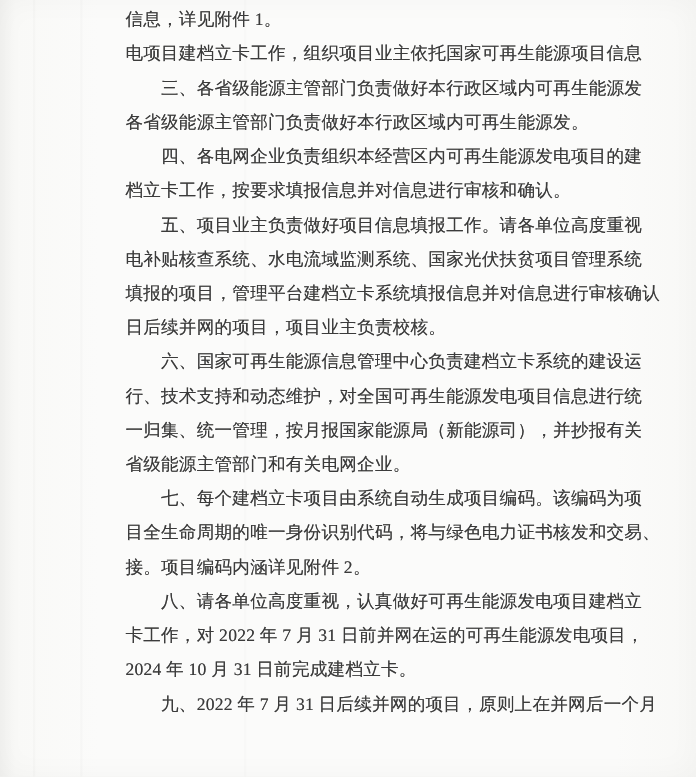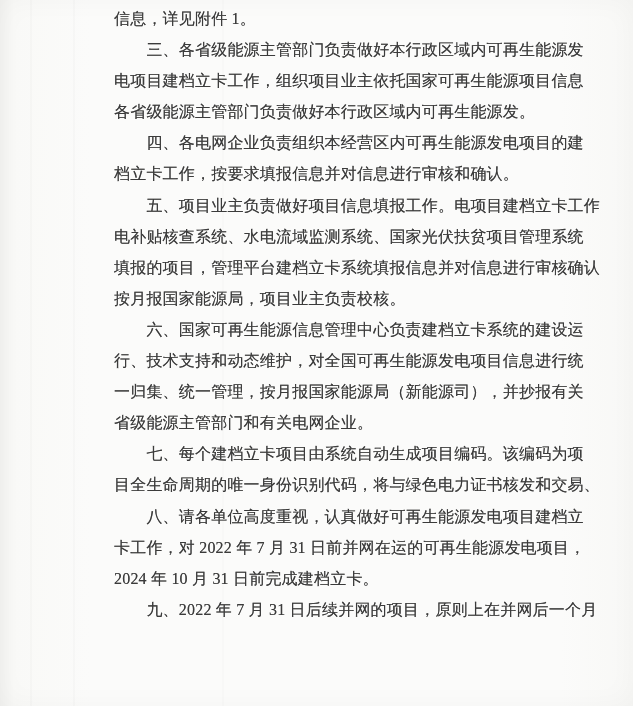--- a/index.html
+++ b/index.html
@@ -55,33 +55,34 @@
 </head>
 <body>
 
 <div class="page">
   <div class="streak s1"></div>
   <div class="streak s2"></div>
   <div class="streak s3"></div>
 
   <div class="text-block">
     <div class="line">信息，详见附件 1。</div>
+    <div class="line">电项目建档立卡工作，组织项目业主依托国家可再生能源项目信息</div>
     <div class="line indent">三、各省级能源主管部门负责做好本行政区域内可再生能源发</div>
-    <div class="line">电项目建档立卡工作，组织项目业主依托国家可再生能源项目信息</div>
     <div class="line">各省级能源主管部门负责做好本行政区域内可再生能源发。</div>
     <div class="line indent">四、各电网企业负责组织本经营区内可再生能源发电项目的建</div>
     <div class="line">档立卡工作，按要求填报信息并对信息进行审核和确认。</div>
-    <div class="line indent">五、项目业主负责做好项目信息填报工作。电项目建档立卡工作</div>
+    <div class="line indent">五、项目业主负责做好项目信息填报工作。请各单位高度重视</div>
     <div class="line">电补贴核查系统、水电流域监测系统、国家光伏扶贫项目管理系统</div>
     <div class="line">填报的项目，管理平台建档立卡系统填报信息并对信息进行审核确认</div>
-    <div class="line">按月报国家能源局，项目业主负责校核。</div>
+    <div class="line">日后续并网的项目，项目业主负责校核。</div>
     <div class="line indent">六、国家可再生能源信息管理中心负责建档立卡系统的建设运</div>
     <div class="line">行、技术支持和动态维护，对全国可再生能源发电项目信息进行统</div>
     <div class="line">一归集、统一管理，按月报国家能源局（新能源司），并抄报有关</div>
     <div class="line">省级能源主管部门和有关电网企业。</div>
     <div class="line indent">七、每个建档立卡项目由系统自动生成项目编码。该编码为项</div>
     <div class="line">目全生命周期的唯一身份识别代码，将与绿色电力证书核发和交易、</div>
+    <div class="line">接。项目编码内涵详见附件 2。</div>
     <div class="line indent">八、请各单位高度重视，认真做好可再生能源发电项目建档立</div>
     <div class="line">卡工作，对 2022 年 7 月 31 日前并网在运的可再生能源发电项目，</div>
     <div class="line">2024 年 10 月 31 日前完成建档立卡。</div>
     <div class="line indent">九、2022 年 7 月 31 日后续并网的项目，原则上在并网后一个月</div>
   </div>
 </div>
 
 </body></html>

